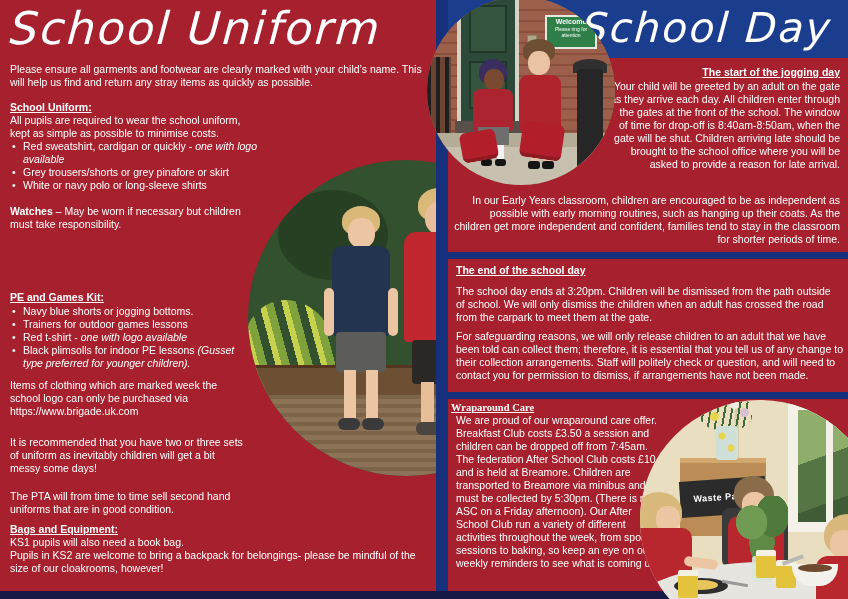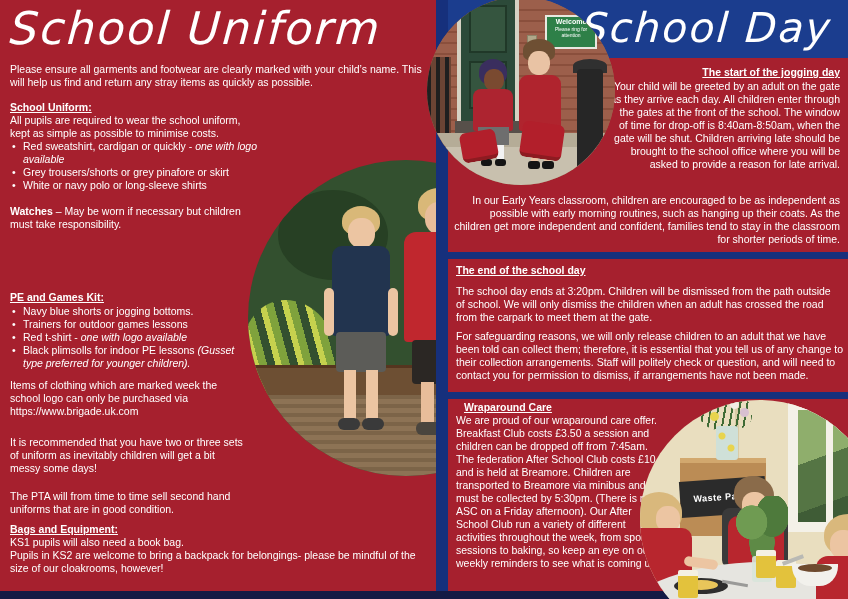--- a/index.html
+++ b/index.html
@@ -225,21 +225,21 @@
     <p class="body-txt abs ra" style="left:6px;top:194px;width:386px;">In our Early Years classroom, children are encouraged to be as independent as possible with early morning routines, such as hanging up their coats. As the children get more independent and confident, families tend to stay in the classroom for shorter periods of time.</p>
 
     <div class="h-bar" style="top:252px;"></div>
 
     <h3 class="hd abs" style="left:8px;top:264px;">The end of the school day</h3>
     <p class="body-txt abs" style="left:8px;top:277px;width:386px;margin-top:8px;">The school day ends at 3:20pm. Children will be dismissed from the path outside of school. We will only dismiss the children when an adult has crossed the road from the carpark to meet them at the gate.</p>
     <p class="body-txt abs" style="left:8px;top:330px;width:388px;">For safeguarding reasons, we will only release children to an adult that we have been told can collect them; therefore, it is essential that you tell us of any change to their collection arrangements. Staff will politely check or question, and will need to contact you for permission to dismiss, if arrangements have not been made.</p>
 
     <div class="h-bar" style="top:392px;"></div>
 
-    <h3 class="hd abs" style="left:16px;top:401px;">Wraparound Care</h3>
+    <h3 class="hd abs" style="left:3px;top:401px;font-family:Liberation Serif, serif;">Wraparound Care</h3>
     <p class="body-txt abs" style="left:8px;top:414px;width:208px;">We are proud of our wraparound care offer. Breakfast Club costs £3.50 a session and children can be dropped off from 7:45am. The federation After School Club costs £10, and is held at Breamore. Children are transported to Breamore via minibus and must be collected by 5:30pm. (There is no ASC on a Friday afternoon). Our After School Club run a variety of different activities throughout the week, from sports sessions to baking, so keep an eye on our weekly reminders to see what is coming up!</p>
   </section>
 
   <div class="footer-strip"></div>
 
   <div class="photo-door circ">
     <div class="abs dp-brick"></div>
     <div class="abs dp-rail"></div>
     <div class="abs dp-door">
       <div class="abs dp-panel dp-p1"></div>

